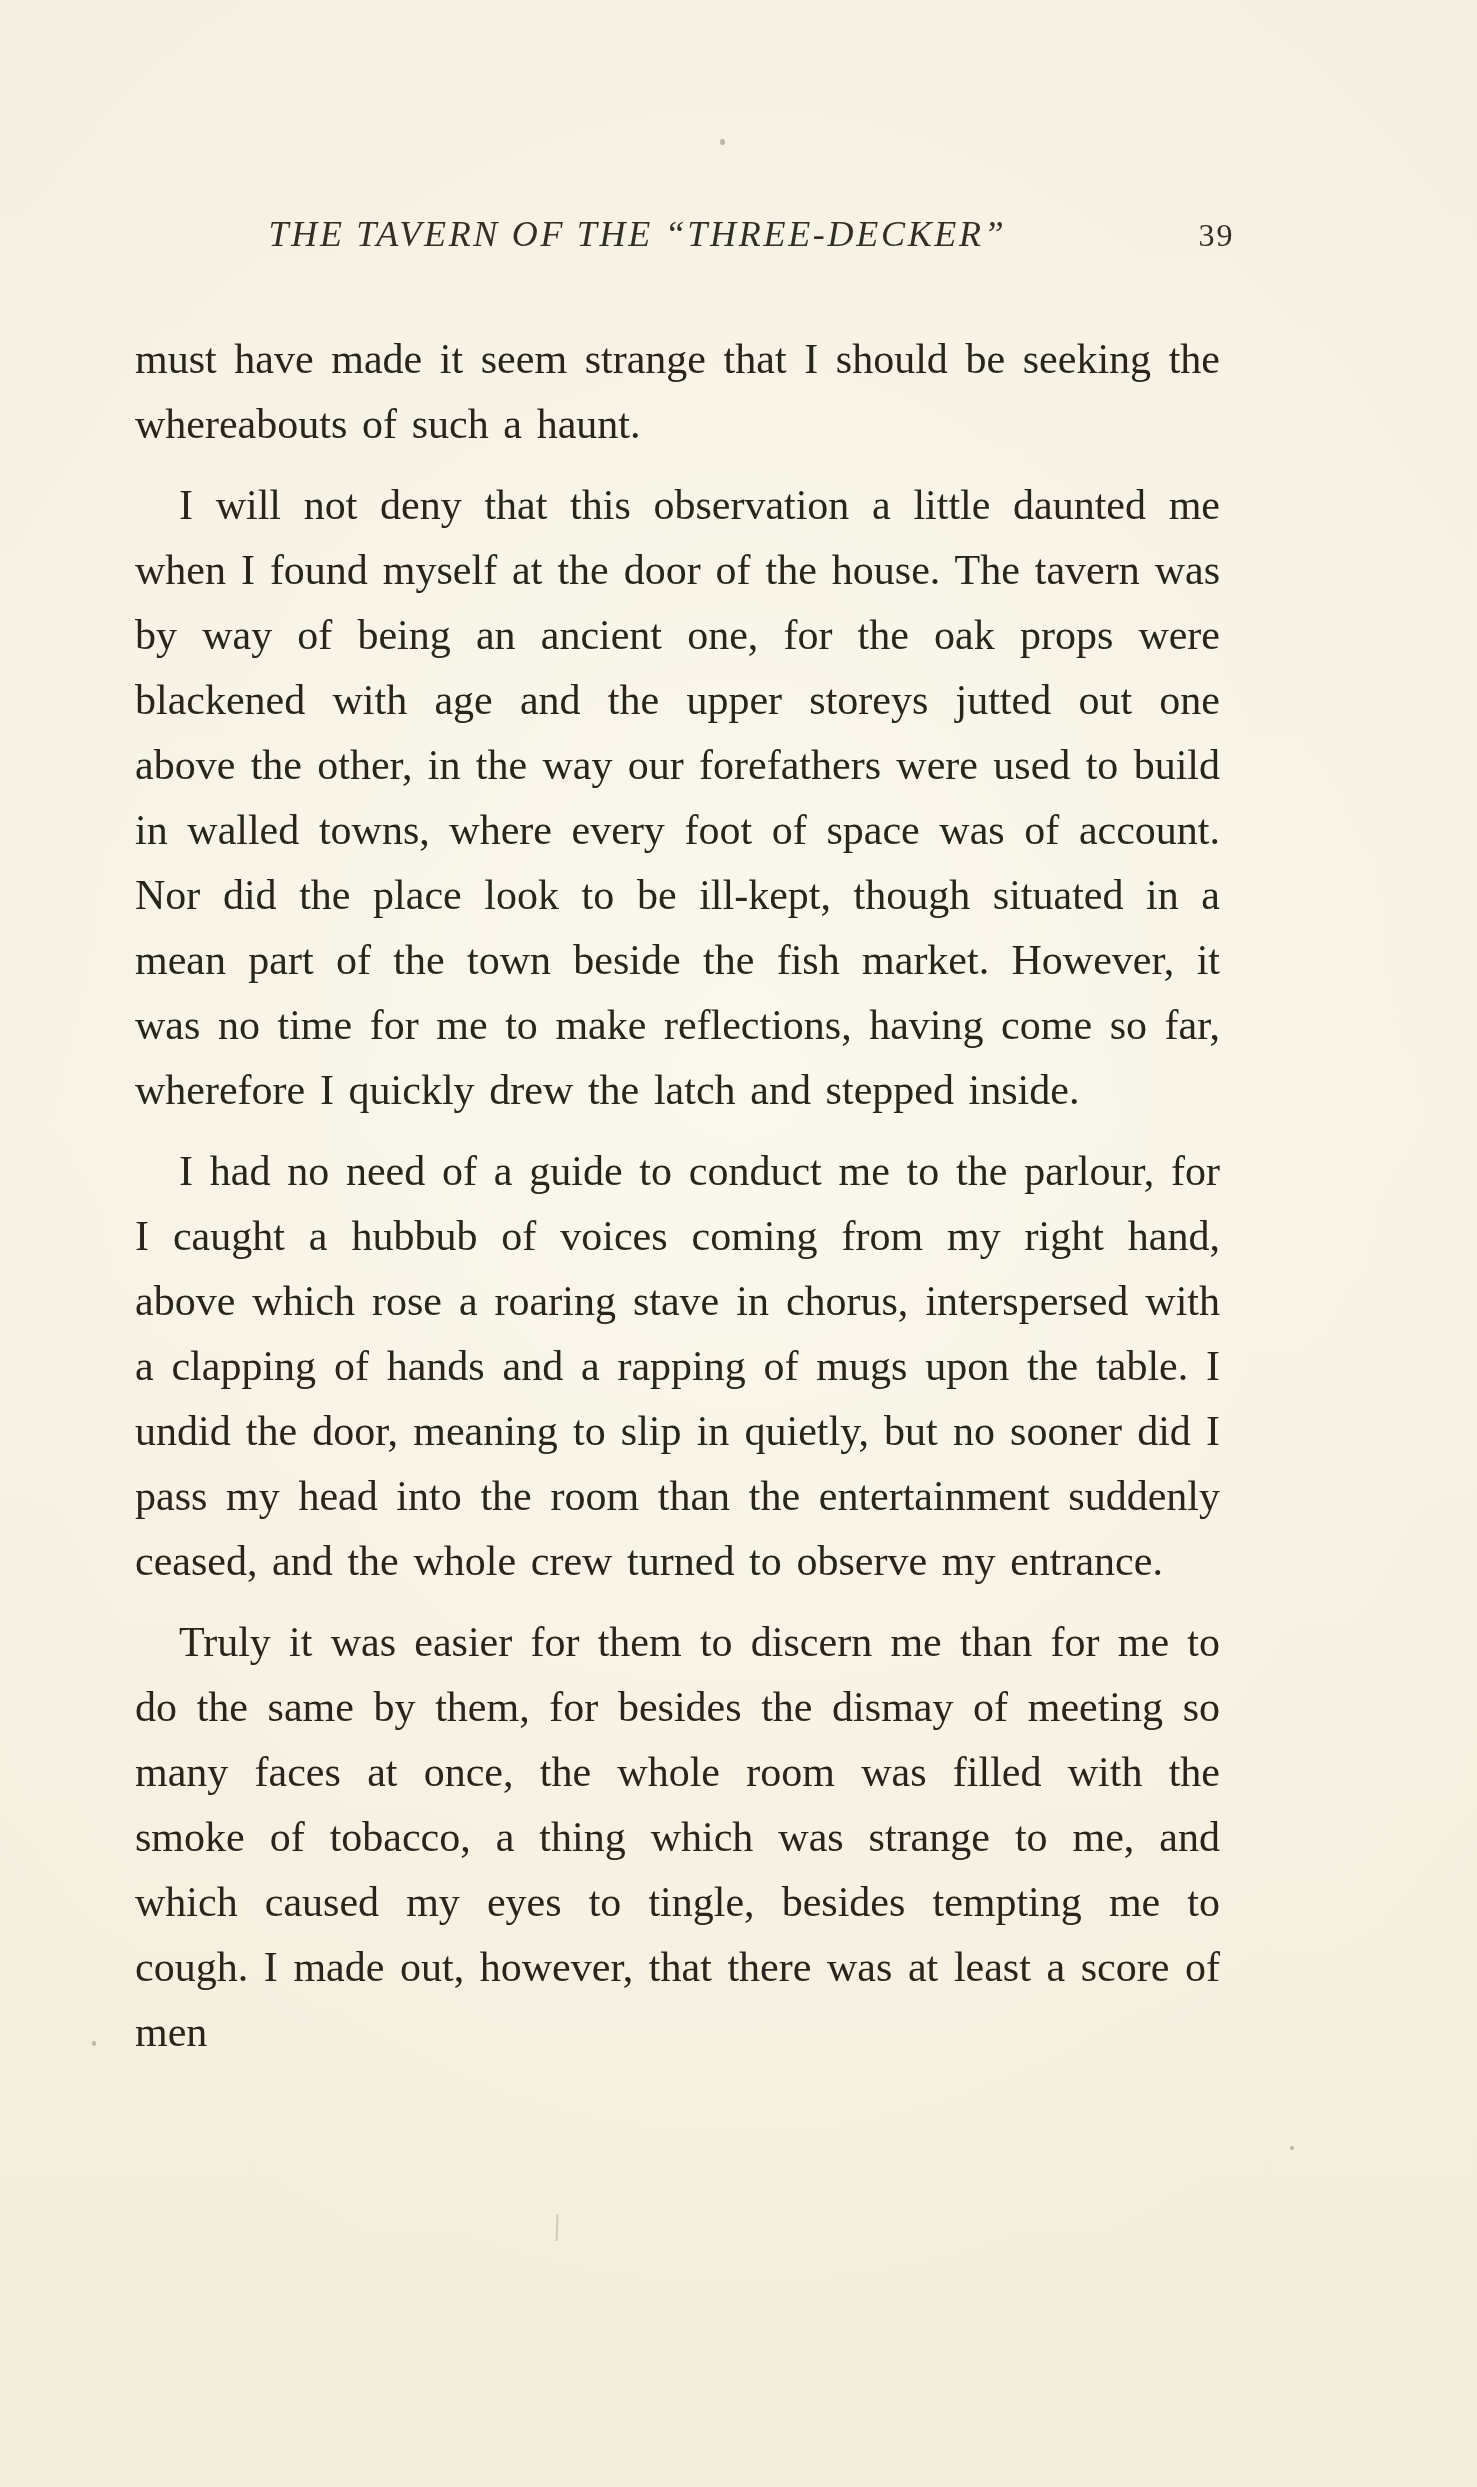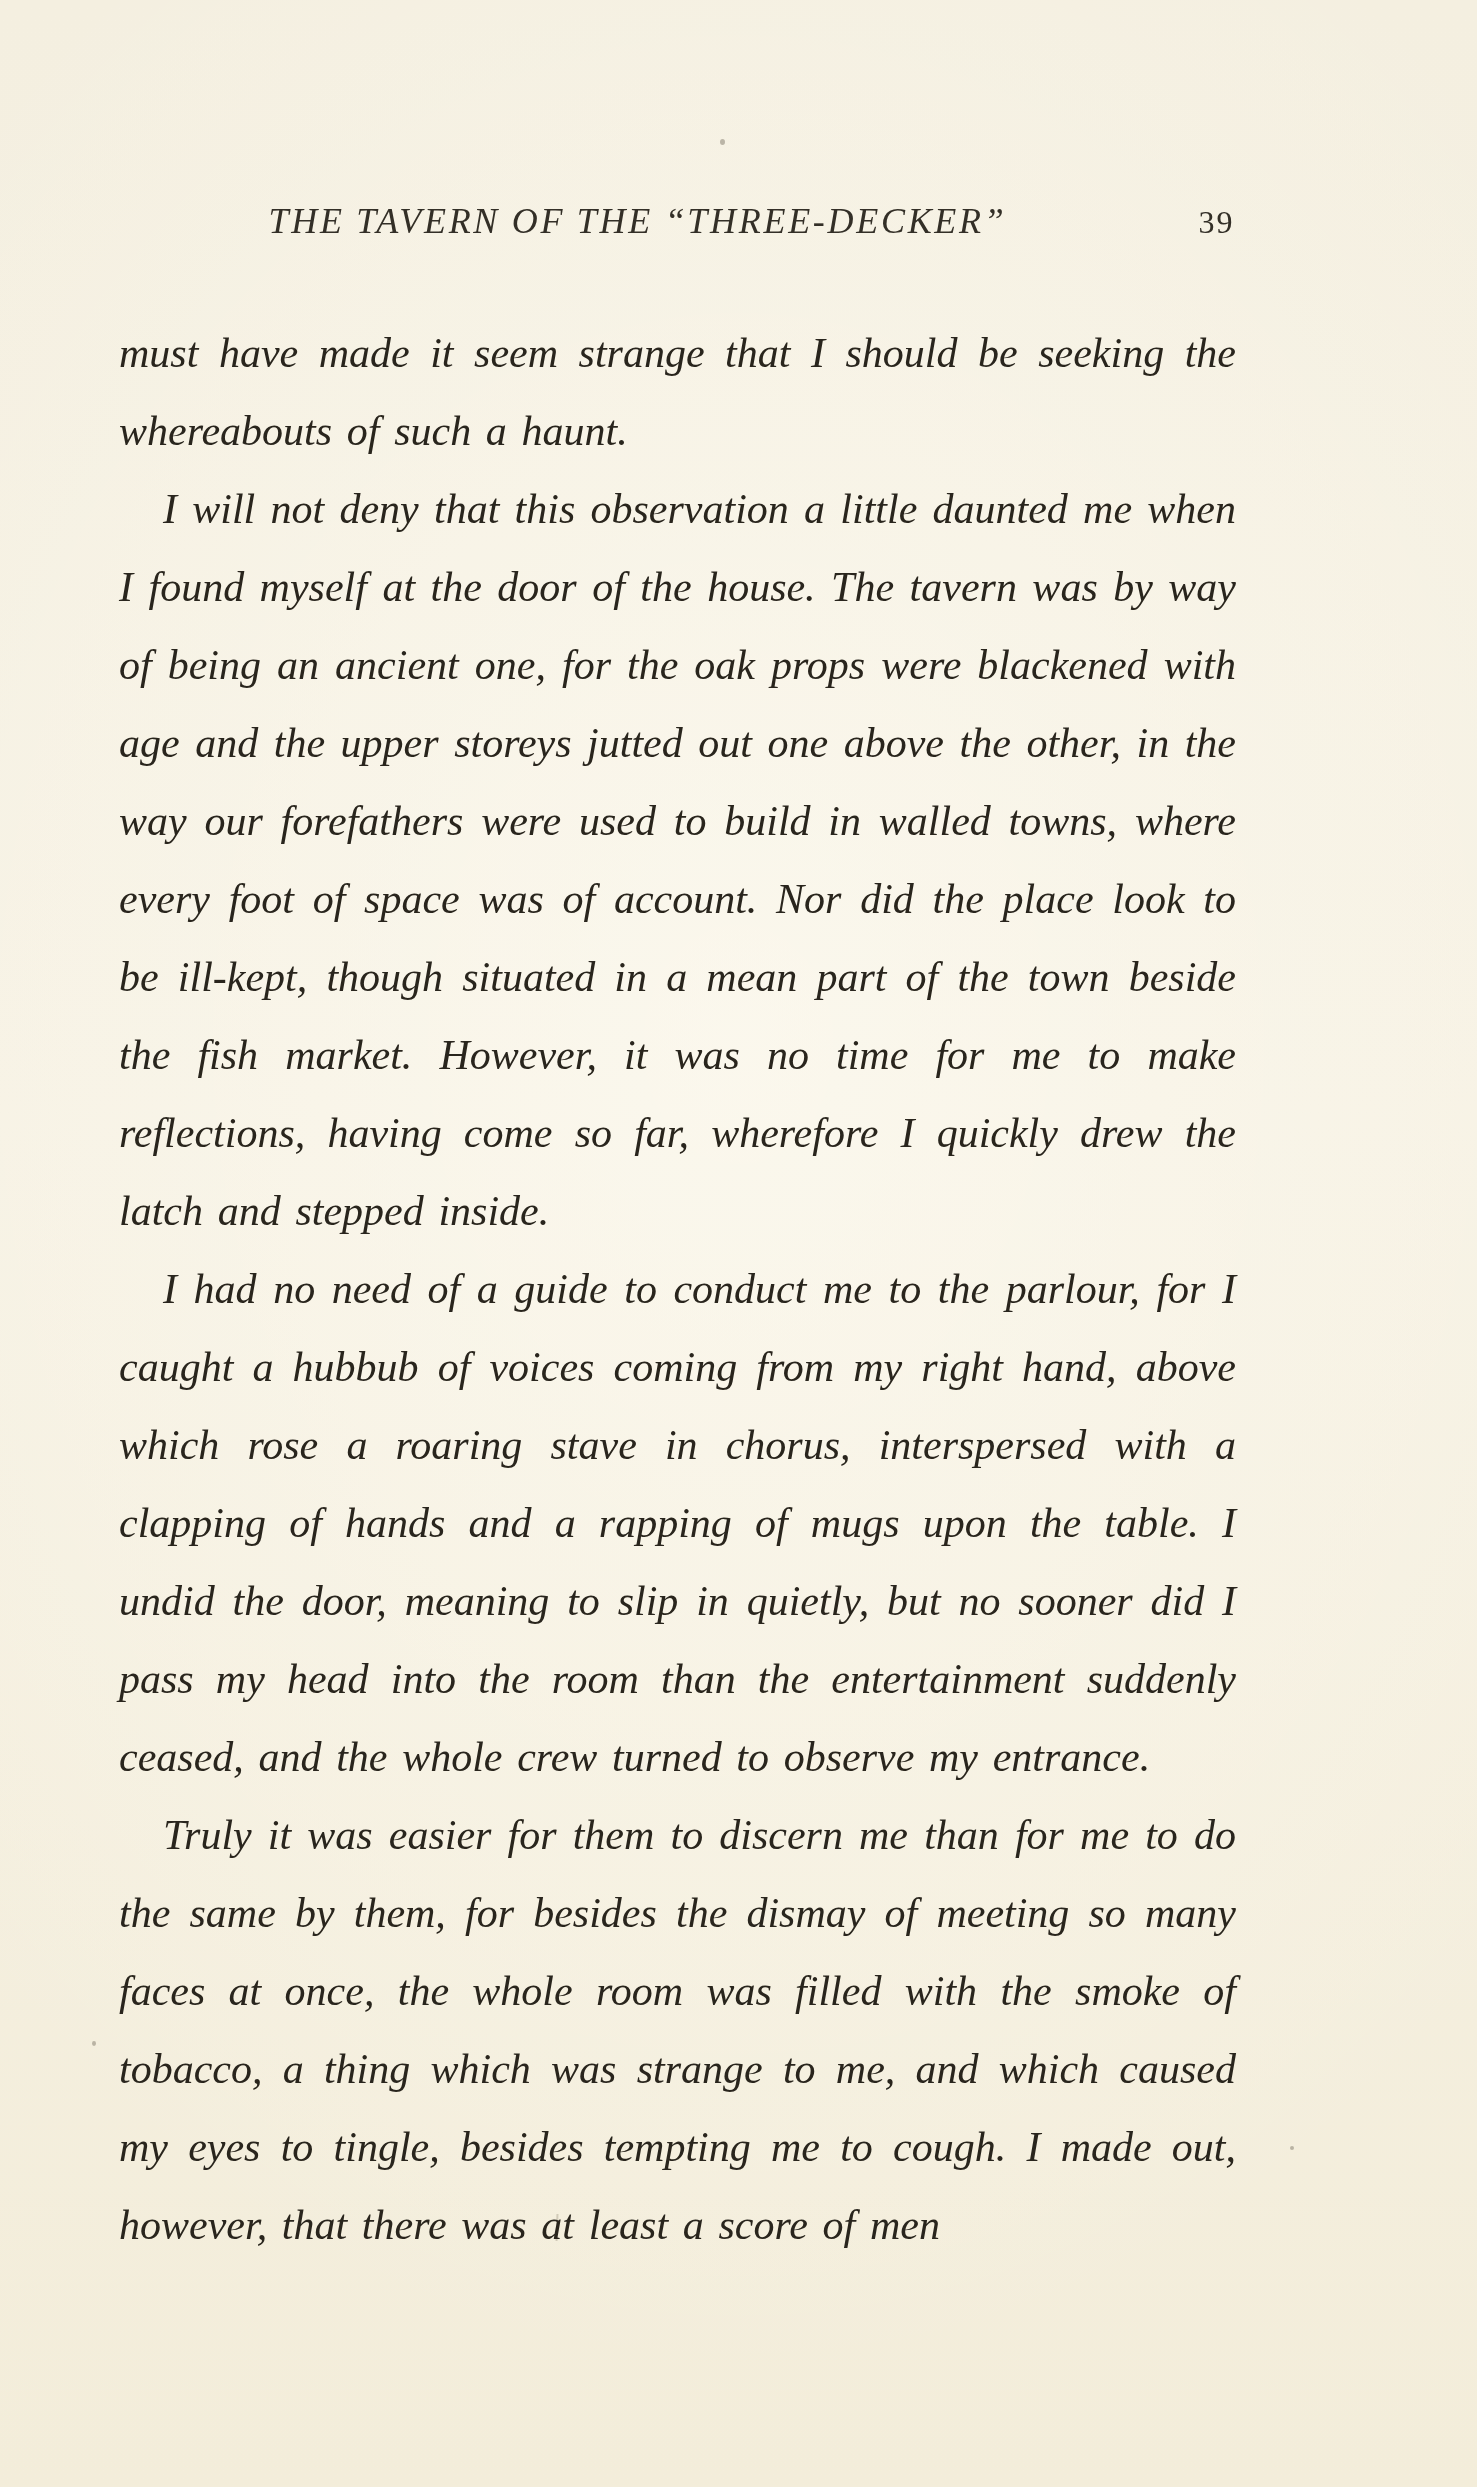--- a/index.html
+++ b/index.html
@@ -17,21 +17,21 @@
   .sheet {
     position: absolute;
     inset: 0;
     background:
       radial-gradient(ellipse 120% 90% at 50% 42%, rgba(255,253,245,0.55) 0%, rgba(244,238,222,0.0) 60%),
       linear-gradient(180deg, #f4efe0 0%, #f6f1e3 45%, #f3edda 100%);
   }
   .text-block {
     position: absolute;
     left: 119px;
-    top: 200px;
+    top: 213px;
     width: 1117px;
     color: #2b2720;
   }
   .running-header {
     position: relative;
     height: 52px;
     margin-bottom: 62px;
   }
   .header-title {
     position: absolute;
@@ -46,27 +46,26 @@
   }
   .page-number {
     position: absolute;
     right: 1.8px;
     top: 3.6px;
     font-size: 32px;
     letter-spacing: 1.8px;
     color: #332f27;
   }
   .body-text p {
-    margin: 0;
+    margin: 16px;
     font-size: 42px;
-    line-height: 78px;
+    line-height: 65px;
     text-align: justify;
     word-spacing: 0.10em;
     color: #29251d;
-    font-style: italic;
   }
   .body-text p.indent {
     text-indent: 44px;
   }
   
   .speck {
     position: absolute;
     background: #8a8374;
     border-radius: 50%;
     opacity: 0.55;

